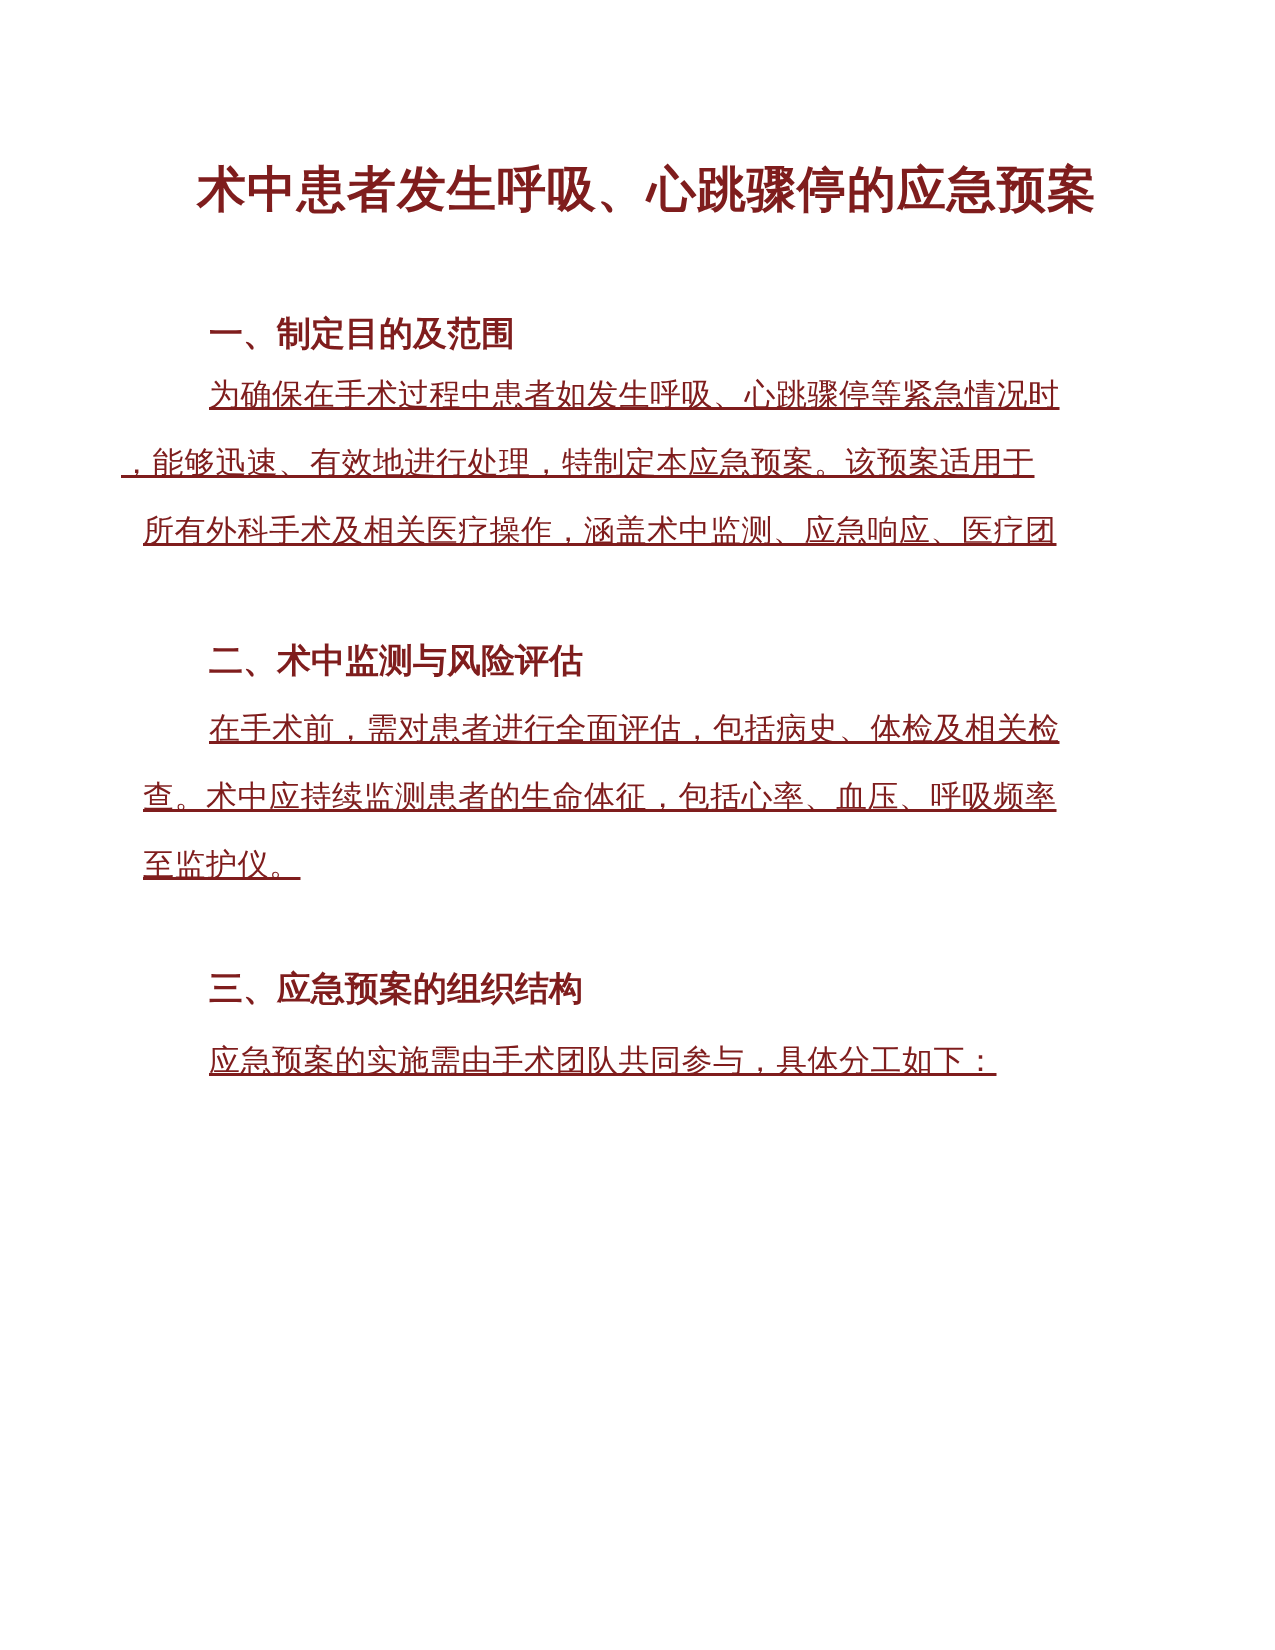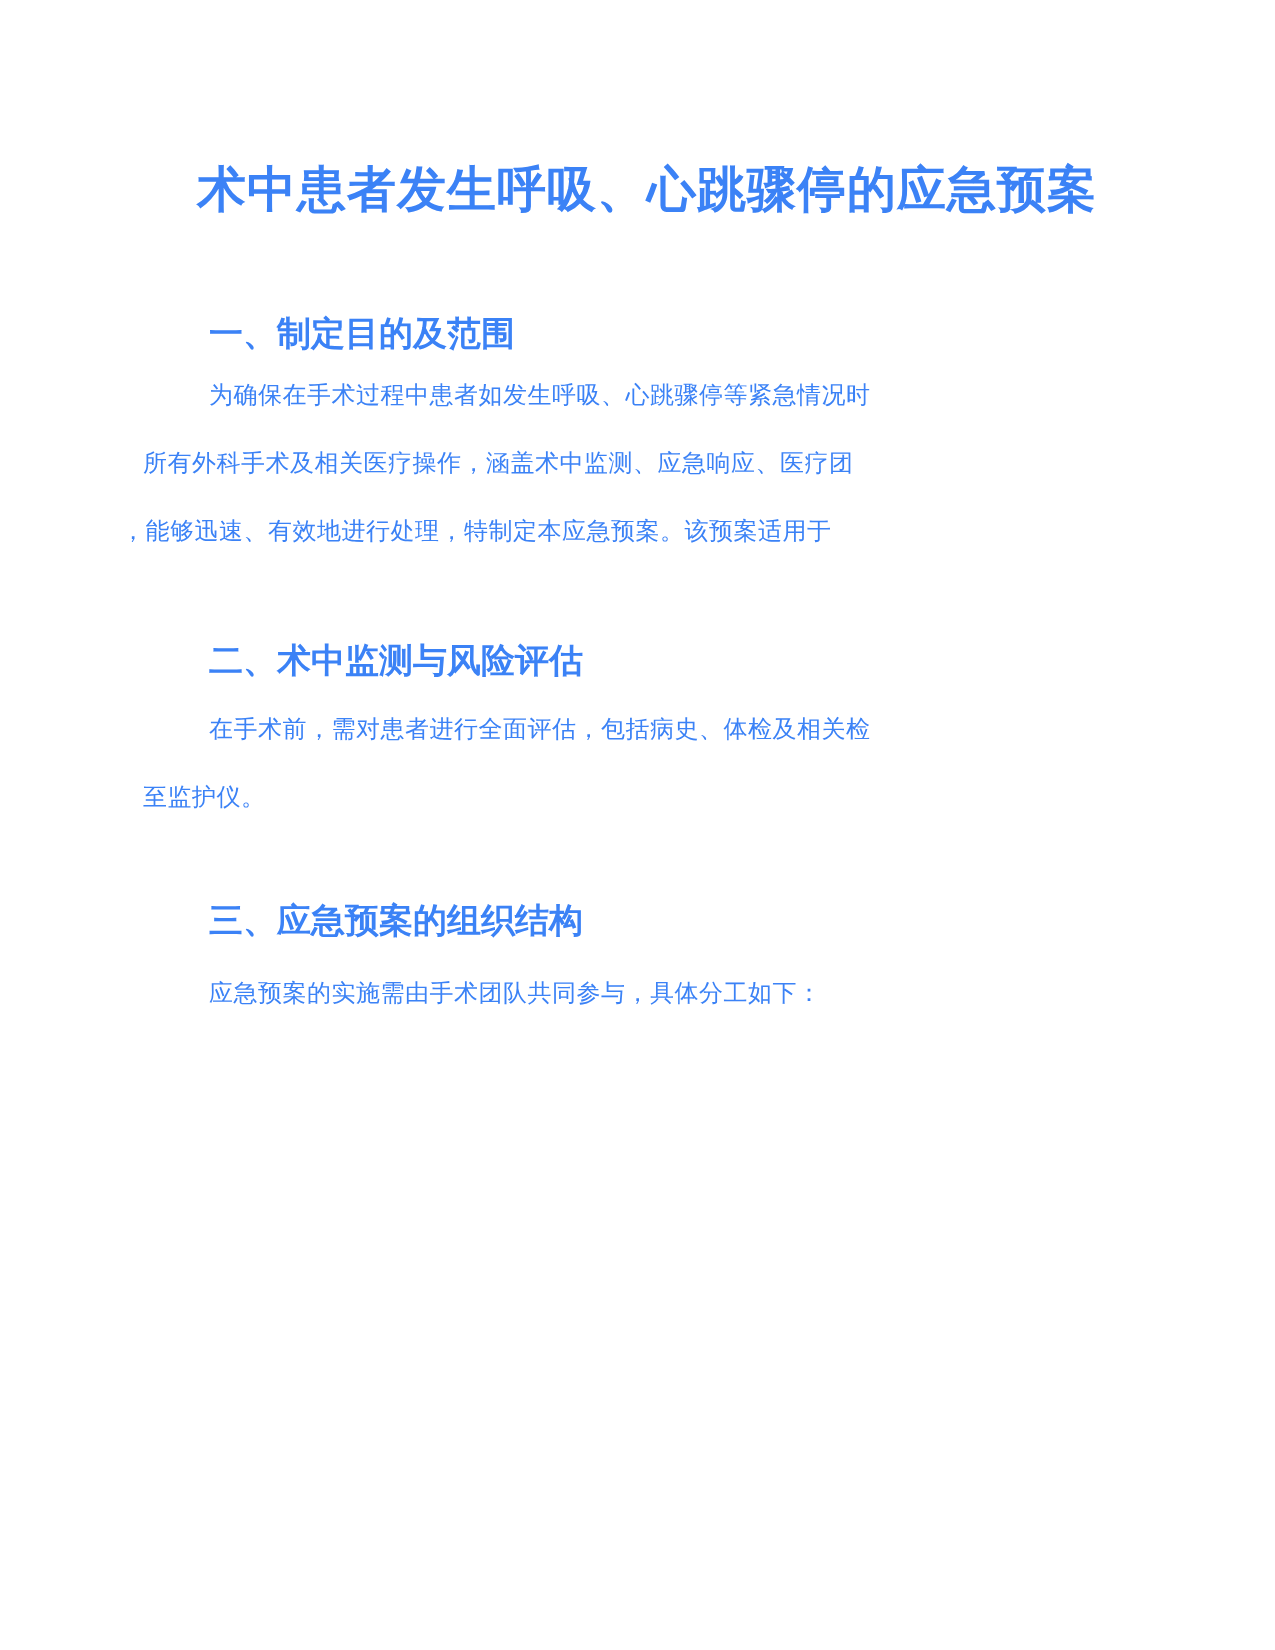--- a/index.html
+++ b/index.html
@@ -2,21 +2,21 @@
 <html lang="zh"><head>
 <meta charset="utf-8">
 <style>
   html, body { margin: 0; padding: 0; background: #ffffff; }
   .page {
     position: relative;
     width: 1275px;
     height: 1388px;
     background: #ffffff;
     overflow: hidden;
-    color: #3b82f6;
+    color: #7f1d1d;
     font-family: "Liberation Serif", serif;
   }
   .doc { padding: 0 162px 0 143px; }
 
   .title {
     margin: 158px 0 0 0;
     font-family: "Liberation Sans", sans-serif;
     font-weight: 700;
     font-size: 49px;
     line-height: 62px;
@@ -32,21 +32,21 @@
     font-family: "Liberation Sans", sans-serif;
     font-weight: 700;
     font-size: 34px;
     line-height: 41px;
     white-space: nowrap;
   }
   .hd1 { margin-top: 93px; font-family: Liberation Serif, serif; }
   .hd2 { margin-top: 75px; }
   .hd3 { margin-top: 69px; }
 
-  .para { font-size: 24px; line-height: 68px; letter-spacing: 0.5px; }
+  .para { font-size: 31px; line-height: 68px; letter-spacing: 0.5px; text-decoration: underline; }
   .line { white-space: nowrap; }
   .indent { padding-left: 66px; }
   .pull { margin-left: -22px; }
 
   .p1 { margin-top: 7px; }
   .p2 { margin-top: 14px; }
   .p3 { margin-top: 18px; }
   .p4 { margin-top: 1px; }
 
   .num { margin-right: 12px; }
@@ -58,27 +58,28 @@
 <div class="page">
   <div class="doc">
 
     <h1 class="title">
       <span class="t-line t-line1">术中患者发生呼吸、心跳骤停的应急预案</span>
     </h1>
 
     <h2 class="hd hd1">一、制定目的及范围</h2>
     <div class="para p1">
       <div class="line indent">为确保在手术过程中患者如发生呼吸、心跳骤停等紧急情况时</div>
+      <div class="line pull">，能够迅速、有效地进行处理，特制定本应急预案。该预案适用于</div>
       <div class="line">所有外科手术及相关医疗操作，涵盖术中监测、应急响应、医疗团</div>
-      <div class="line pull">，能够迅速、有效地进行处理，特制定本应急预案。该预案适用于</div>
     </div>
 
     <h2 class="hd hd2">二、术中监测与风险评估</h2>
     <div class="para p2">
       <div class="line indent">在手术前，需对患者进行全面评估，包括病史、体检及相关检</div>
+      <div class="line">查。术中应持续监测患者的生命体征，包括心率、血压、呼吸频率</div>
       <div class="line">至监护仪。</div>
     </div>
 
     <h2 class="hd hd3">三、应急预案的组织结构</h2>
     <div class="para p3">
       <div class="line indent">应急预案的实施需由手术团队共同参与，具体分工如下：</div>
     </div>
 
 
   </div>

